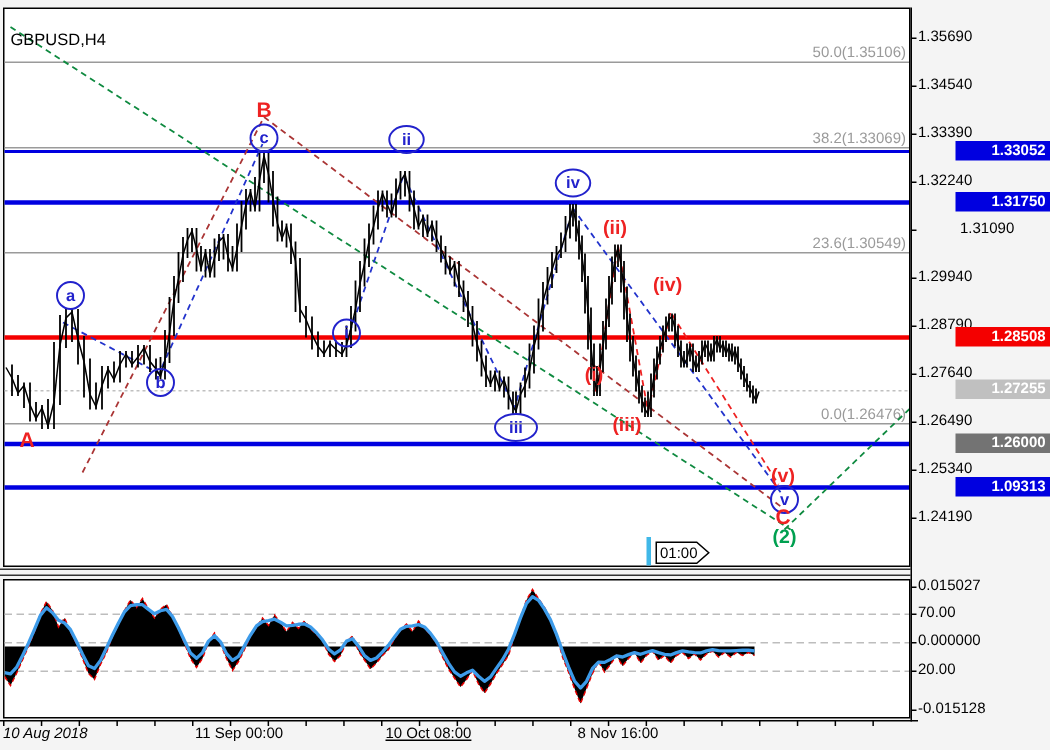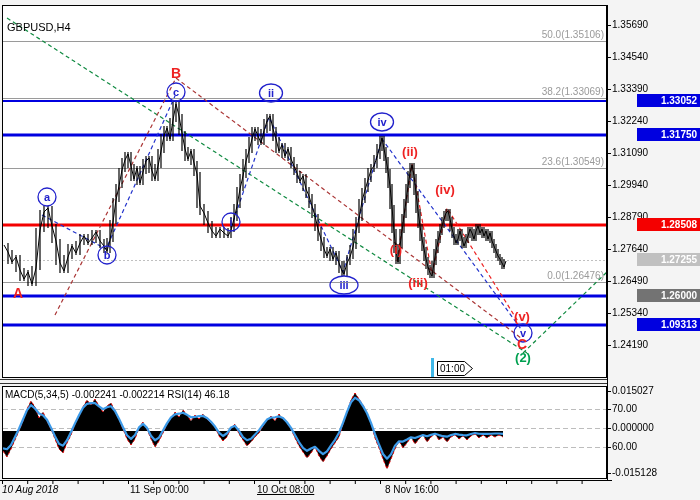--- a/index.html
+++ b/index.html
@@ -317,45 +317,44 @@
       <line x1="405.7" y1="480.5" x2="405.7" y2="484" stroke="#000000" stroke-width="1"></line>
       <line x1="430.9" y1="480.5" x2="430.9" y2="484" stroke="#000000" stroke-width="1"></line>
       <line x1="456.09999999999997" y1="480.5" x2="456.09999999999997" y2="484" stroke="#000000" stroke-width="1"></line>
       <line x1="481.3" y1="480.5" x2="481.3" y2="484" stroke="#000000" stroke-width="1"></line>
       <line x1="506.5" y1="480.5" x2="506.5" y2="484" stroke="#000000" stroke-width="1"></line>
       <line x1="531.6999999999999" y1="480.5" x2="531.6999999999999" y2="484" stroke="#000000" stroke-width="1"></line>
       <line x1="556.9" y1="480.5" x2="556.9" y2="484" stroke="#000000" stroke-width="1"></line>
       <line x1="582.1" y1="480.5" x2="582.1" y2="484" stroke="#000000" stroke-width="1"></line>
     </svg>
   <span class="sym">GBPUSD,H4</span>
-  <span class="ind-title">MACD(5,34,5) -0.002241 -0.002214 RSI(14) 46.18</span>
   <div id="price-scale">
       <span class="lbl" style="left: 612px; top: 19px;">1.35690</span>
       <span class="lbl" style="left: 612px; top: 51px;">1.34540</span>
       <span class="lbl" style="left: 612px; top: 83px;">1.33390</span>
       <span class="lbl" style="left: 612px; top: 115px;">1.32240</span>
-      <span class="lbl" style="left: 612px; top: 147px;">1.31090</span>
+      <span class="lbl" style="left: 640px; top: 147px;">1.31090</span>
       <span class="lbl" style="left: 612px; top: 179px;">1.29940</span>
       <span class="lbl" style="left: 612px; top: 211px;">1.28790</span>
       <span class="lbl" style="left: 612px; top: 243px;">1.27640</span>
       <span class="lbl" style="left: 612px; top: 275px;">1.26490</span>
       <span class="lbl" style="left: 612px; top: 307px;">1.25340</span>
       <span class="lbl" style="left: 612px; top: 339px;">1.24190</span>
       <span class="badge" style="top: 94px; background: rgb(0, 0, 224);">1.33052</span>
       <span class="badge" style="top: 128px; background: rgb(0, 0, 224);">1.31750</span>
       <span class="badge" style="top: 218px; background: rgb(244, 0, 0);">1.28508</span>
       <span class="badge" style="top: 253px; background: rgb(192, 192, 192);">1.27255</span>
       <span class="badge" style="top: 289px; background: #737373;">1.26000</span>
       <span class="badge" style="top: 318px; background: rgb(0, 0, 224);">1.09313</span>
     </div>
   <div id="ind-scale">
       <span class="lbl" style="left: 612px; top: 385px;">0.015027</span>
       <span class="lbl" style="left: 612px; top: 403px;">70.00</span>
       <span class="lbl" style="left: 612px; top: 422px;">0.000000</span>
-      <span class="lbl" style="left: 612px; top: 441px;">60.00</span>
+      <span class="lbl" style="left: 612px; top: 441px;">20.00</span>
       <span class="lbl" style="left: 612px; top: 467px;">-0.015128</span>
     </div>
   <div id="time-scale">
       <span class="lbl" style="left: 2px; top: 484px; font-style: italic;">10 Aug 2018</span>
       <span class="lbl" style="left: 130px; top: 484px;">11 Sep 00:00</span>
       <span class="lbl" style="left: 257px; top: 484px; text-decoration: underline;">10 Oct 08:00</span>
       <span class="lbl" style="left: 385px; top: 484px;">8 Nov 16:00</span>
     </div>
 </div>
 

